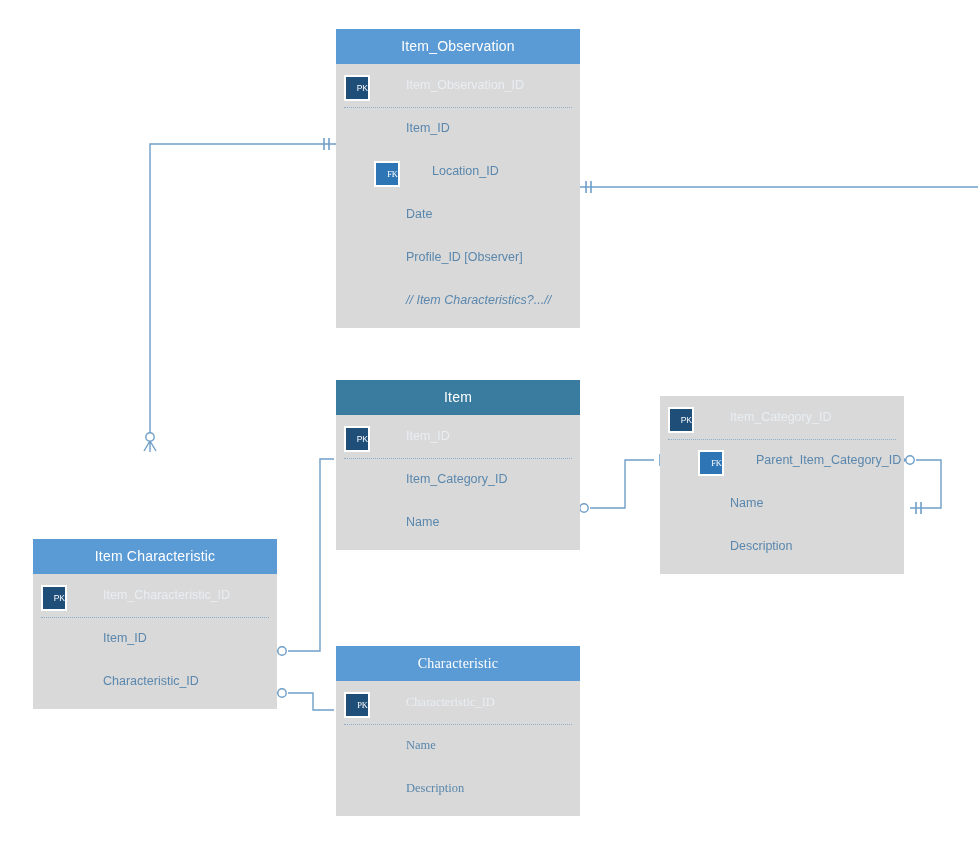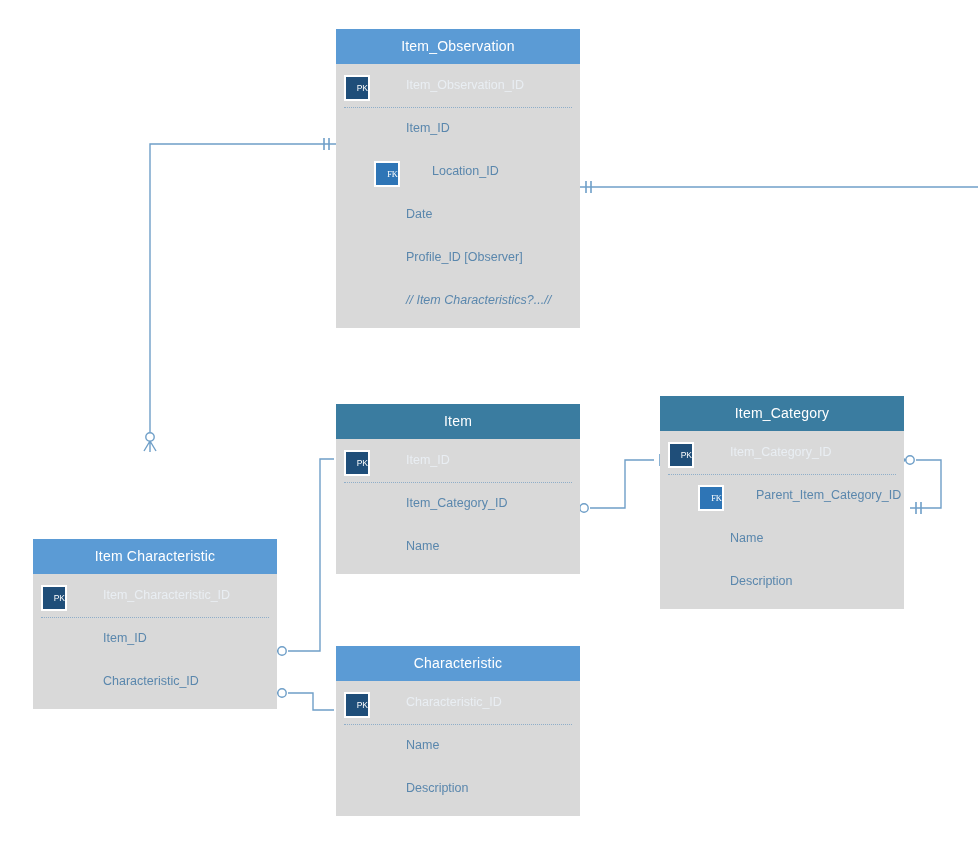--- a/index.html
+++ b/index.html
@@ -163,40 +163,39 @@
       <div class="field">
         <span class="fname">Profile_ID [Observer]</span>
       </div>
       <div class="field">
         <span class="fname comment">// Item Characteristics?...//</span>
       </div>
       <div style="height:6px;"></div>
     </div>
   </div>
 
-  <div class="entity" style="left:336px; top:404px; width:244px;">
+  <div class="entity" style="left:336px; top:380px; width:244px;">
     <div class="entity-header hdr-dark">Item</div>
     <div class="entity-body">
       <div class="field keyfield">
         <span class="badge pk">PK</span>
         <span class="fname">Item_ID</span>
       </div>
       <div class="sep" style="top:43px;"></div>
       <div class="field">
         <span class="fname">Item_Category_ID</span>
       </div>
       <div class="field">
         <span class="fname">Name</span>
       </div>
       <div style="height:6px;"></div>
     </div>
   </div>
 
   <div class="entity" style="left:660px; top:396px; width:244px;">
-    <div class="entity-header hdr-dark">Item_Category</div>
     <div class="entity-body">
       <div class="field keyfield">
         <span class="badge pk">PK</span>
         <span class="fname">Item_Category_ID</span>
       </div>
       <div class="sep" style="top:43px;"></div>
       <div class="field">
         <span class="badge fk">FK</span>
         <span class="fname ind">Parent_Item_Category_ID</span>
       </div>
@@ -221,21 +220,21 @@
       <div class="field">
         <span class="fname">Item_ID</span>
       </div>
       <div class="field">
         <span class="fname">Characteristic_ID</span>
       </div>
       <div style="height:6px;"></div>
     </div>
   </div>
 
-  <div class="entity" style="left:336px; top:646px; width:244px;">
+  <div class="entity" style="left:336px; top:646px; width:244px;font-family:Liberation Serif, serif;">
     <div class="entity-header hdr-light">Characteristic</div>
     <div class="entity-body">
       <div class="field keyfield">
         <span class="badge pk">PK</span>
         <span class="fname">Characteristic_ID</span>
       </div>
       <div class="sep" style="top:43px;"></div>
       <div class="field">
         <span class="fname">Name</span>
       </div>

